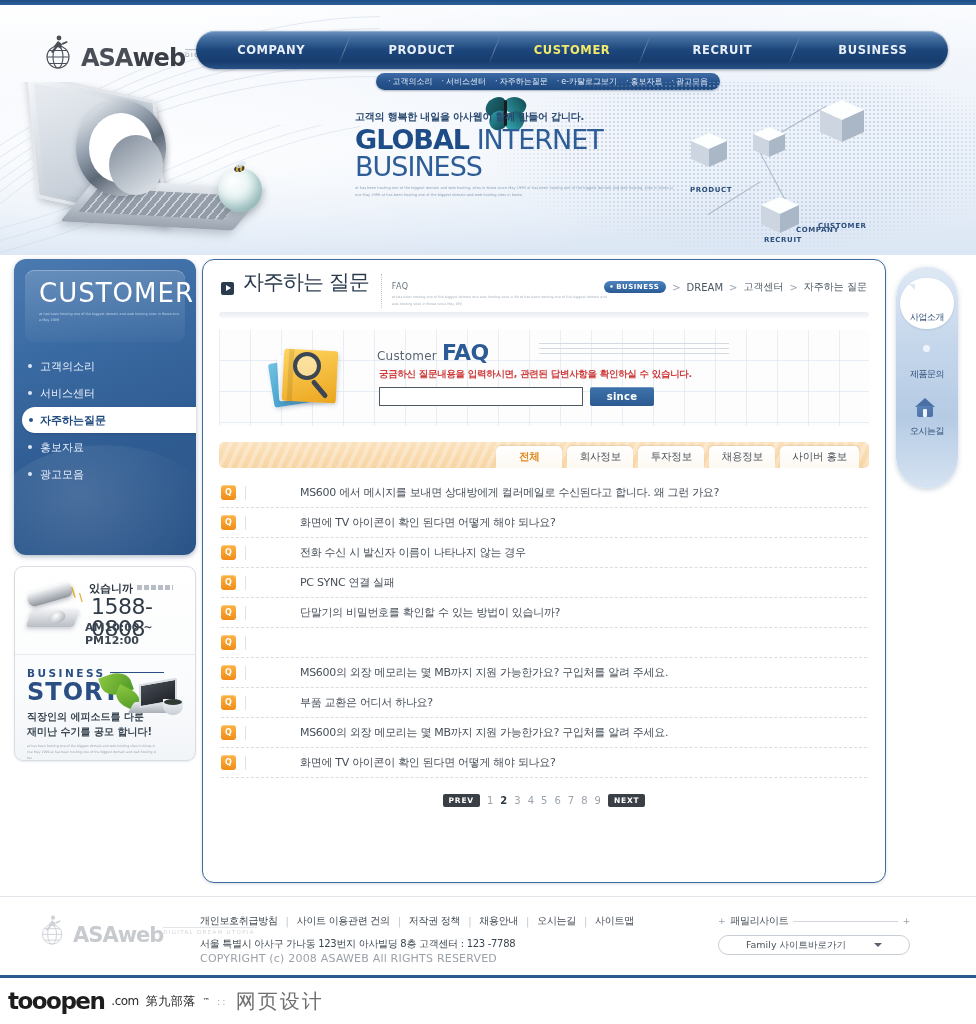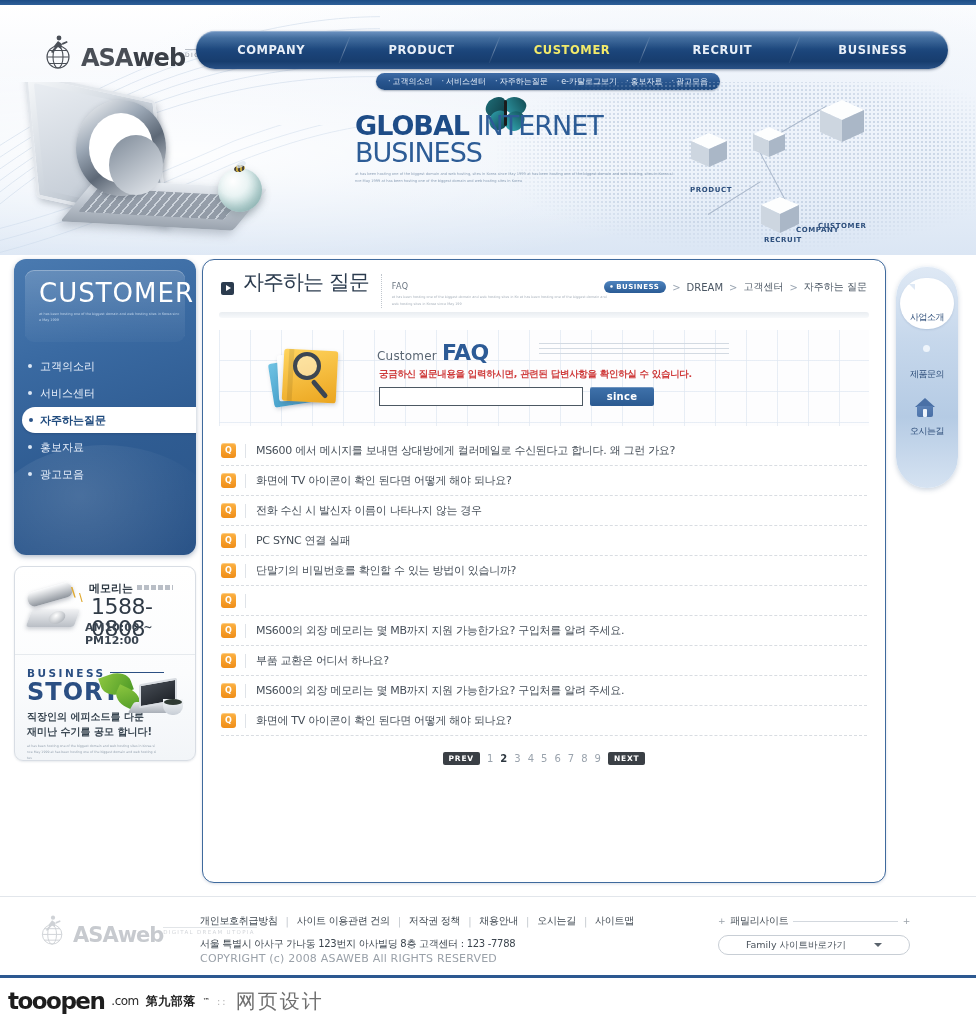--- a/index.html
+++ b/index.html
@@ -400,21 +400,21 @@
     border-bottom:1px dashed #d9dde2;
   }
   .q-badge {
     width:15px; height:15px; border-radius:3px; flex:none; margin-right:9px;
     background:linear-gradient(180deg,#fcb244,#ef8d17);
     color:#ffffff; font-size:8px; font-weight:bold;
     display:flex; align-items:center; justify-content:center;
     box-shadow:inset 0 1px 0 rgba(255,255,255,.35);
   }
   .q-div { width:1px; height:14px; background:#dfe3e8; margin-right:10px; flex:none; }
-  .q-text { font-size:11px; color:#464f59; letter-spacing:-.3px; }
+  .q-text { font-size:11px; color:#464f59; letter-spacing:-.3px;margin-left:44px; }
 
   
   .pager {
     margin:16px auto 0 auto; display:flex; align-items:center; justify-content:center; gap:7px;
   }
   .pg-btn {
     background:#3a3f45; color:#ffffff; font-size:7.5px; font-weight:bold; letter-spacing:.8px;
     padding:2px 6px; border-radius:2px;text-align:center;
   }
   .pg-num { font-size:10px; color:#9aa3ad; }
@@ -508,21 +508,21 @@
   }
 
   
   .wm-rule { position:absolute; left:0; top:975px; width:976px; height:3px; background:#2c5890; }
   .watermark {
     position:absolute; left:0; top:978px; width:976px; height:46px;
     background:#ffffff; display:flex; align-items:center; padding-left:8px; gap:7px;
   }
   .wm-brand { font-size:23px; font-weight:bold; color:#1d1d1d; letter-spacing:-1.5px; }
   .wm-com { font-size:12px; color:#2a2a2a; letter-spacing:-.5px; }
-  .wm-cn { font-size:12px; color:#1d1d1d; letter-spacing:.5px;font-weight:bold; }
+  .wm-cn { font-size:12px; color:#1d1d1d; letter-spacing:.5px; }
   .wm-tm { font-size:7px; vertical-align:6px; }
   .wm-dots { color:#b9b9b9; font-size:11px; letter-spacing:-1px; }
   .wm-design { font-size:20px; color:#6f6f6f; letter-spacing:2px; margin-left:4px; }
 </style>
 </head>
 <body>
 
 <div class="page">
 
   <div class="topbar"></div>
@@ -622,20 +622,21 @@
 
     <div class="butterfly">
       <div class="bf-w bf-w1"></div>
         <div class="bf-w bf-w2"></div>
       <div class="bf-w bf-w3"></div>
         <div class="bf-w bf-w4"></div>
       <div class="bf-body"></div>
     </div>
 
     <div class="hero-text">
+      <div class="hero-kr">고객의 행복한 내일을 아사웹이 함께 만들어 갑니다.</div>
       <div class="hero-en"><b>GLOBAL</b><i> INTERNET BUSINESS</i></div>
       <div class="hero-lorem">at has been hosting one of the biggest domain and web hosting, sites in Korea since May 1999 at has been hosting one of the biggest domain and web hosting, sites in Korea since May 1999 at has been hosting one of the biggest domain and web hosting sites in Korea</div>
     </div>
 
     <div class="netbox" style="left:0;top:0;width:976px;height:173px;">
       <div class="net-line" style="left:760px;top:62px;width:76px;transform:rotate(-30deg);"></div>
       <div class="net-line" style="left:760px;top:70px;width:58px;transform:rotate(62deg);"></div>
       <div class="net-line" style="left:708px;top:132px;width:62px;transform:rotate(-32deg);"></div>
 
       <div class="cube" style="left:818px;top:16px;">
@@ -704,21 +705,21 @@
 
     <div class="promo">
       <div class="promo-top">
         <div class="tel-icon">
           <div class="tel-base"></div>
           <div class="tel-dial"></div>
           <div class="tel-handset"></div>
           <div class="spark">\</div>
           <div class="spark2">\</div>
         </div>
-        <div class="promo-h"><span>메모리는</span><i></i></div>
+        <div class="promo-h"><span>있습니까</span><i></i></div>
         <div class="promo-num">1588-0808</div>
         <div class="promo-time">AM10:00 ~ PM12:00</div>
       </div>
       <div class="promo-bot">
         <div class="leaf leaf1"></div>
         <div class="leaf leaf2"></div>
         <div class="mini-laptop">
           <div class="ml-base"></div>
             <div class="ml-screen"></div>
         </div>
@@ -773,20 +774,27 @@
           <i></i>
           <i></i>
         </div>
       <div class="sb-desc">궁금하신 질문내용을 입력하시면, 관련된 답변사항을 확인하실 수 있습니다.</div>
       <div class="sb-form">
         <input class="sb-input" type="text" style="">
         <button class="sb-btn">since</button>
       </div>
     </div>
 
+    <div class="tabbar">
+      <div class="tab active">전체</div>
+      <div class="tab">회사정보</div>
+      <div class="tab">투자정보</div>
+      <div class="tab">채용정보</div>
+      <div class="tab">사이버 홍보</div>
+    </div>
 
     <div class="faqlist">
       <div class="faq-row">
         <span class="q-badge">Q</span>
         <span class="q-div"></span>
         <span class="q-text">MS600 에서 메시지를 보내면 상대방에게 컬러메일로 수신된다고 합니다. 왜 그런 가요?</span>
       </div>
       <div class="faq-row">
         <span class="q-badge">Q</span>
         <span class="q-div"></span>

